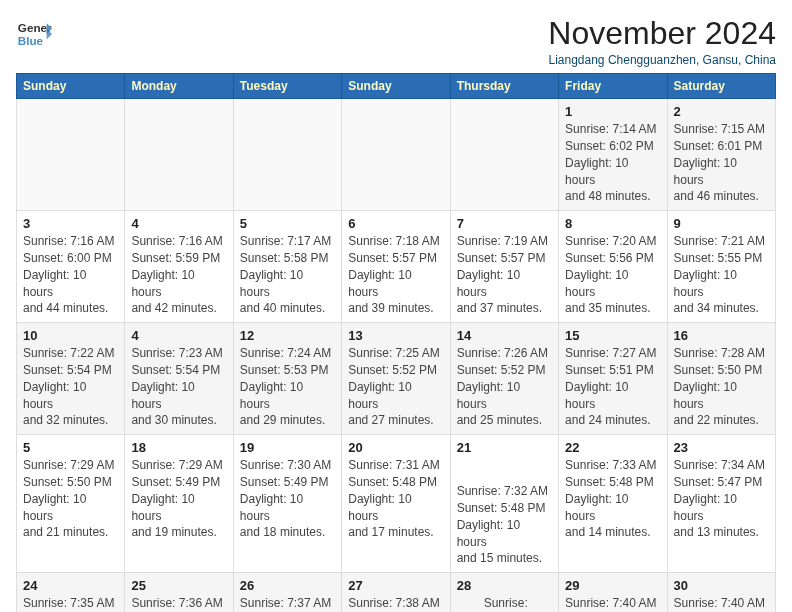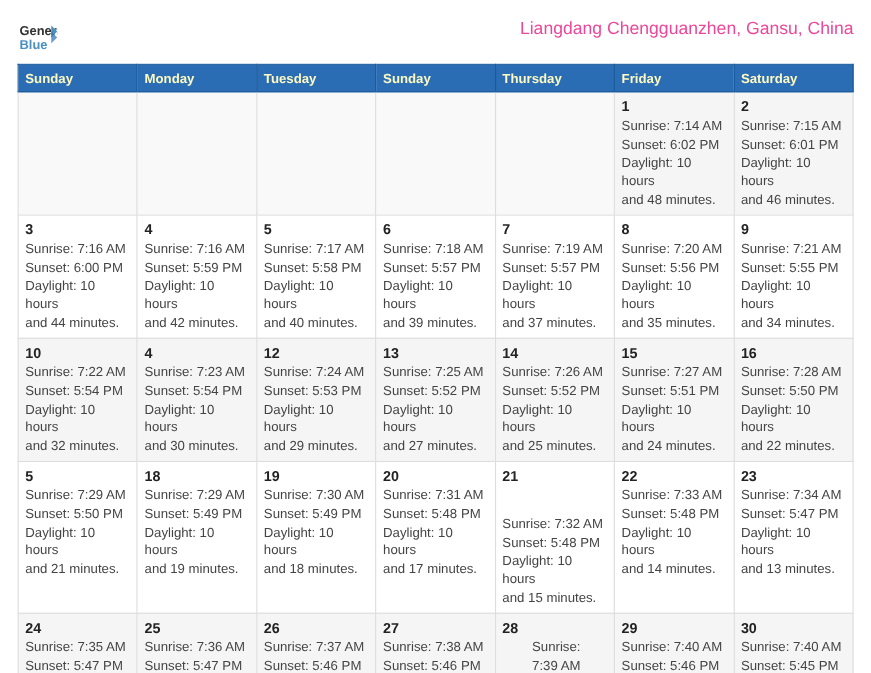--- a/index.html
+++ b/index.html
@@ -28,22 +28,22 @@
     .title-block {
       text-align: right;
     }
     .month-title {
       font-size: 32px;
       font-weight: normal;
       color: #222;
       line-height: 1.1;
     }
     .location {
-      font-size: 16px;
-      color: #ec4899;
+      font-size: 12px;
+      color: #0c4a6e;
       margin-top: 2px;
     }
     .calendar {
       width: 100%;
       border-collapse: collapse;
       margin-top: 6px;
     }
     .calendar thead tr {
       background-color: #2a6db5;
     }
@@ -96,20 +96,21 @@
 <div class="header">
   <div class="logo">
     <svg class="logo-icon" viewBox="0 0 40 40">
       <text x="2" y="18" font-size="13" font-weight="bold" fill="#333">General</text>
       <text x="2" y="32" font-size="13" font-weight="bold" fill="#4a90c4">Blue</text>
       <polygon points="34,8 40,14 34,20" fill="#4a90c4"></polygon>
       <polygon points="34,14 40,20 34,26" fill="#2a6db5" opacity="0.7"></polygon>
     </svg>
   </div>
   <div class="title-block">
+    <div class="month-title">November 2024</div>
     <div class="location">Liangdang Chengguanzhen, Gansu, China</div>
   </div>
 </div>
 
 <table class="calendar">
   <thead>
     <tr>
     <th>Sunday</th>
         <th>Monday</th>
         <th>Tuesday</th>

